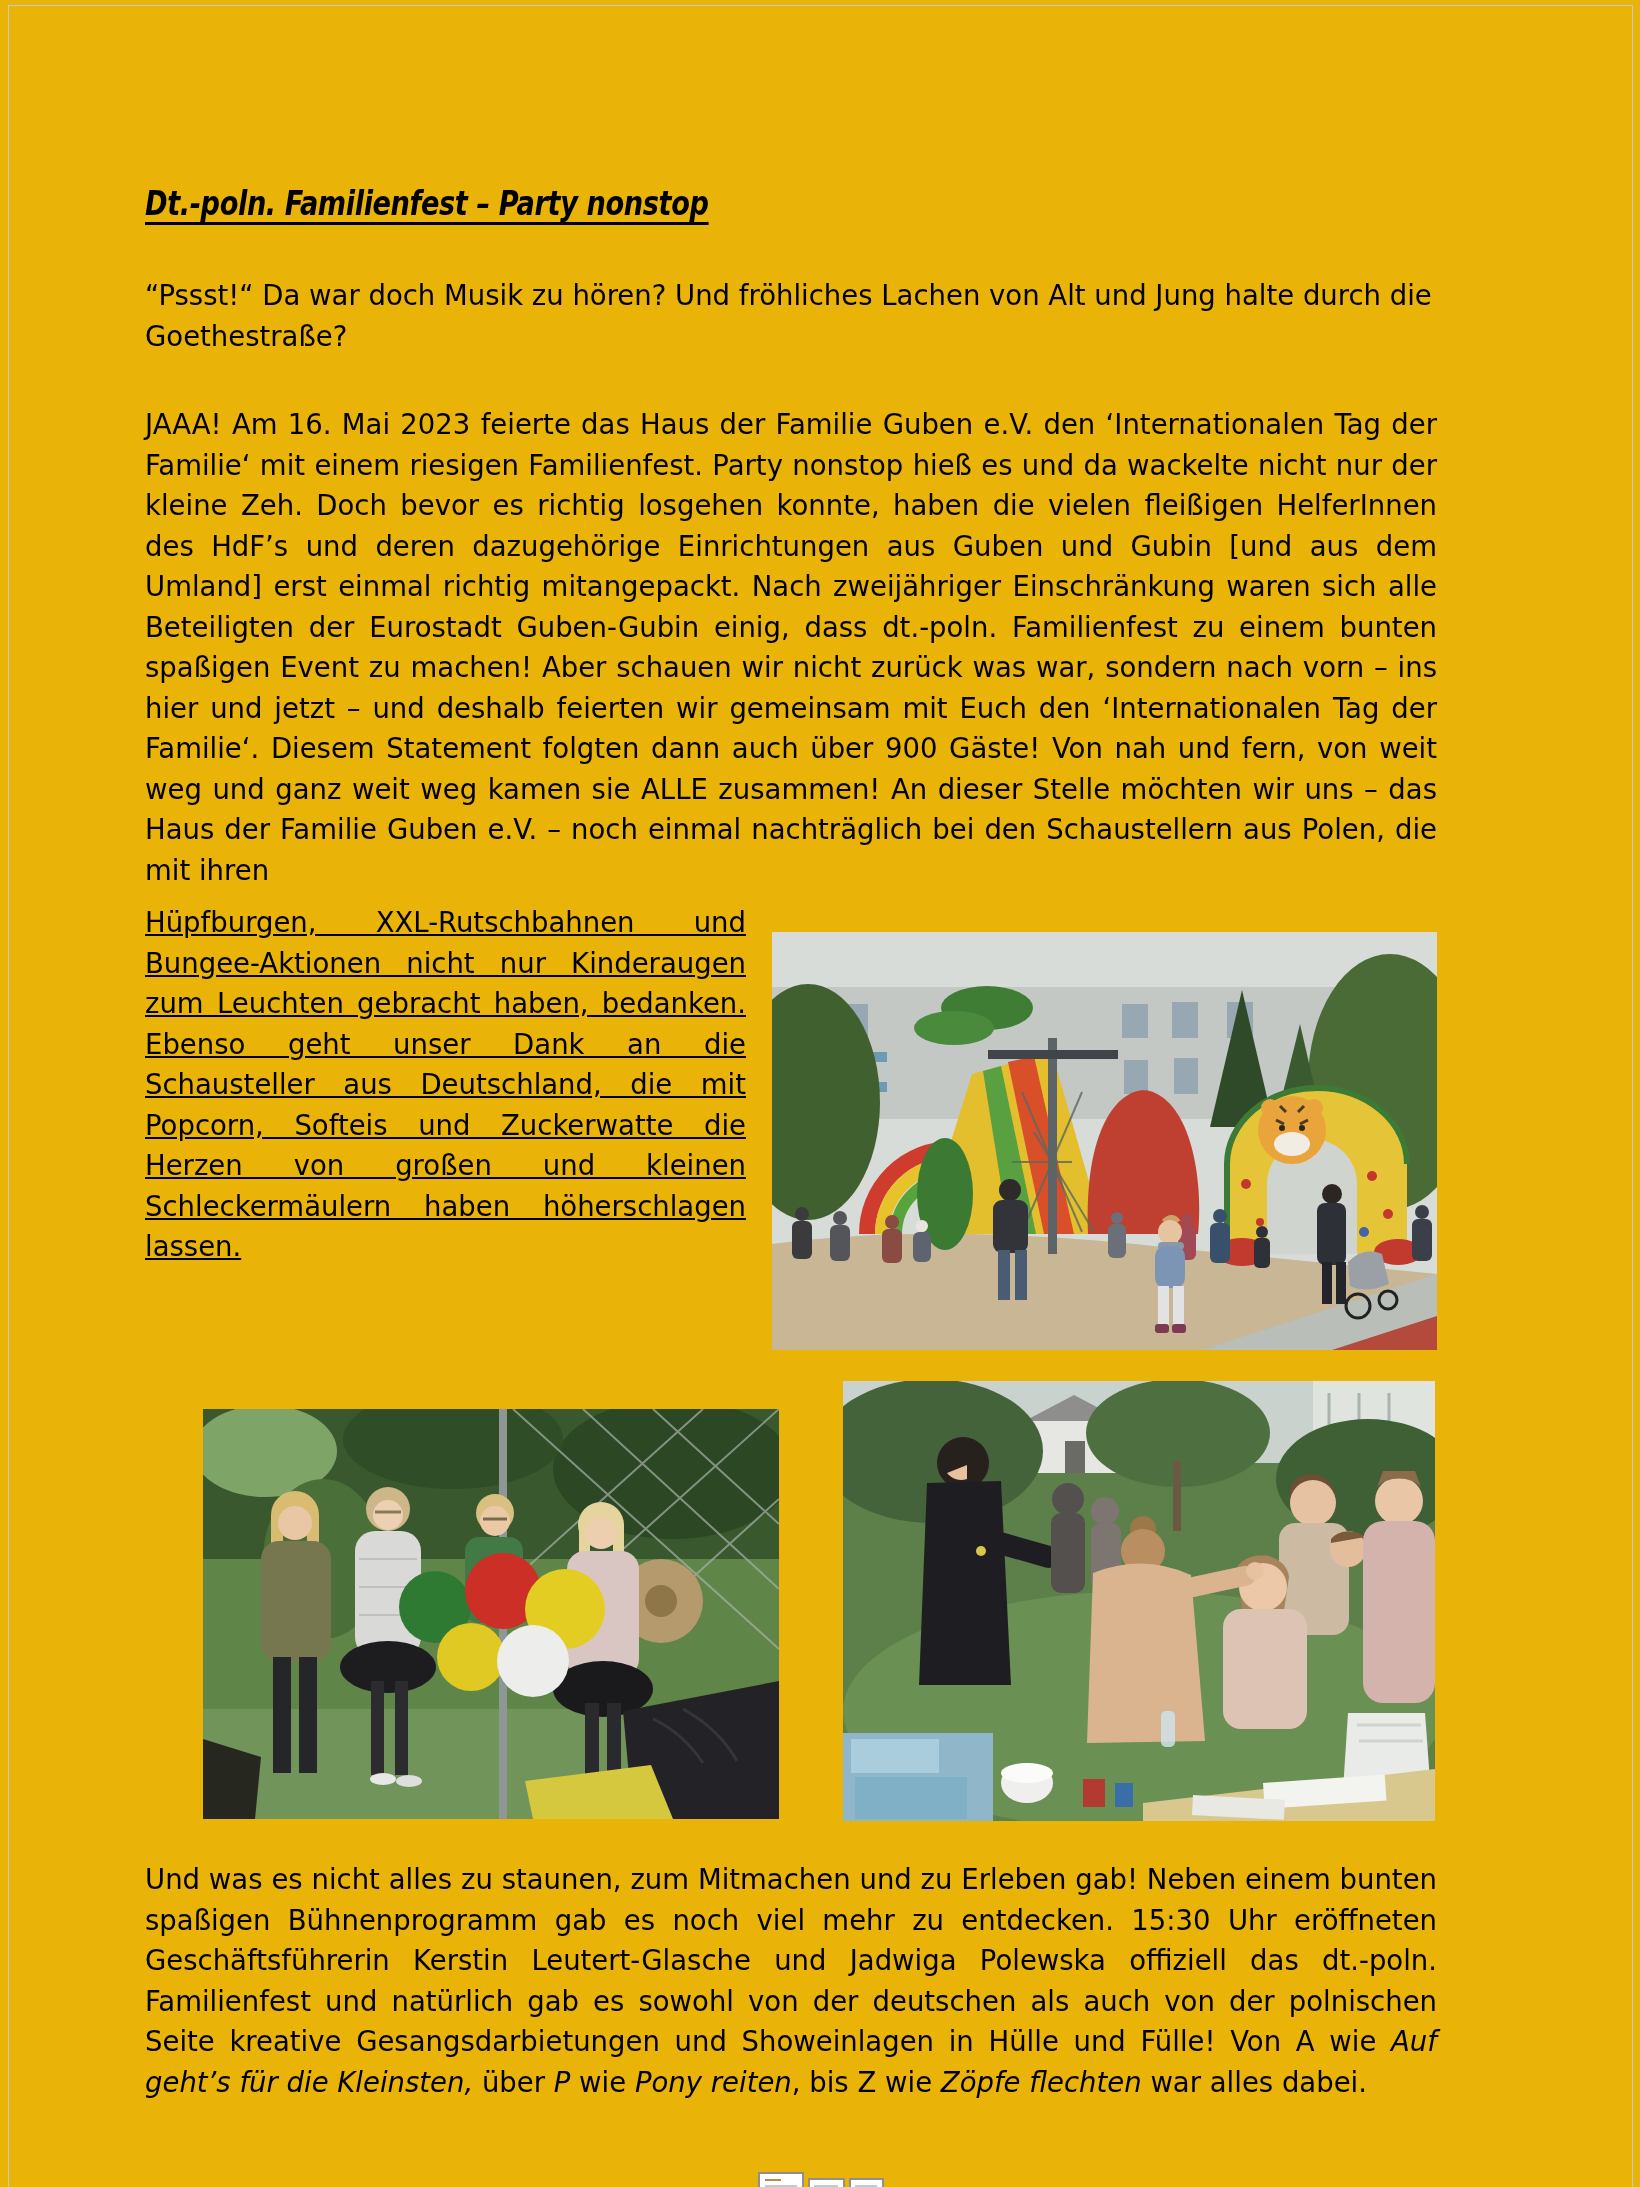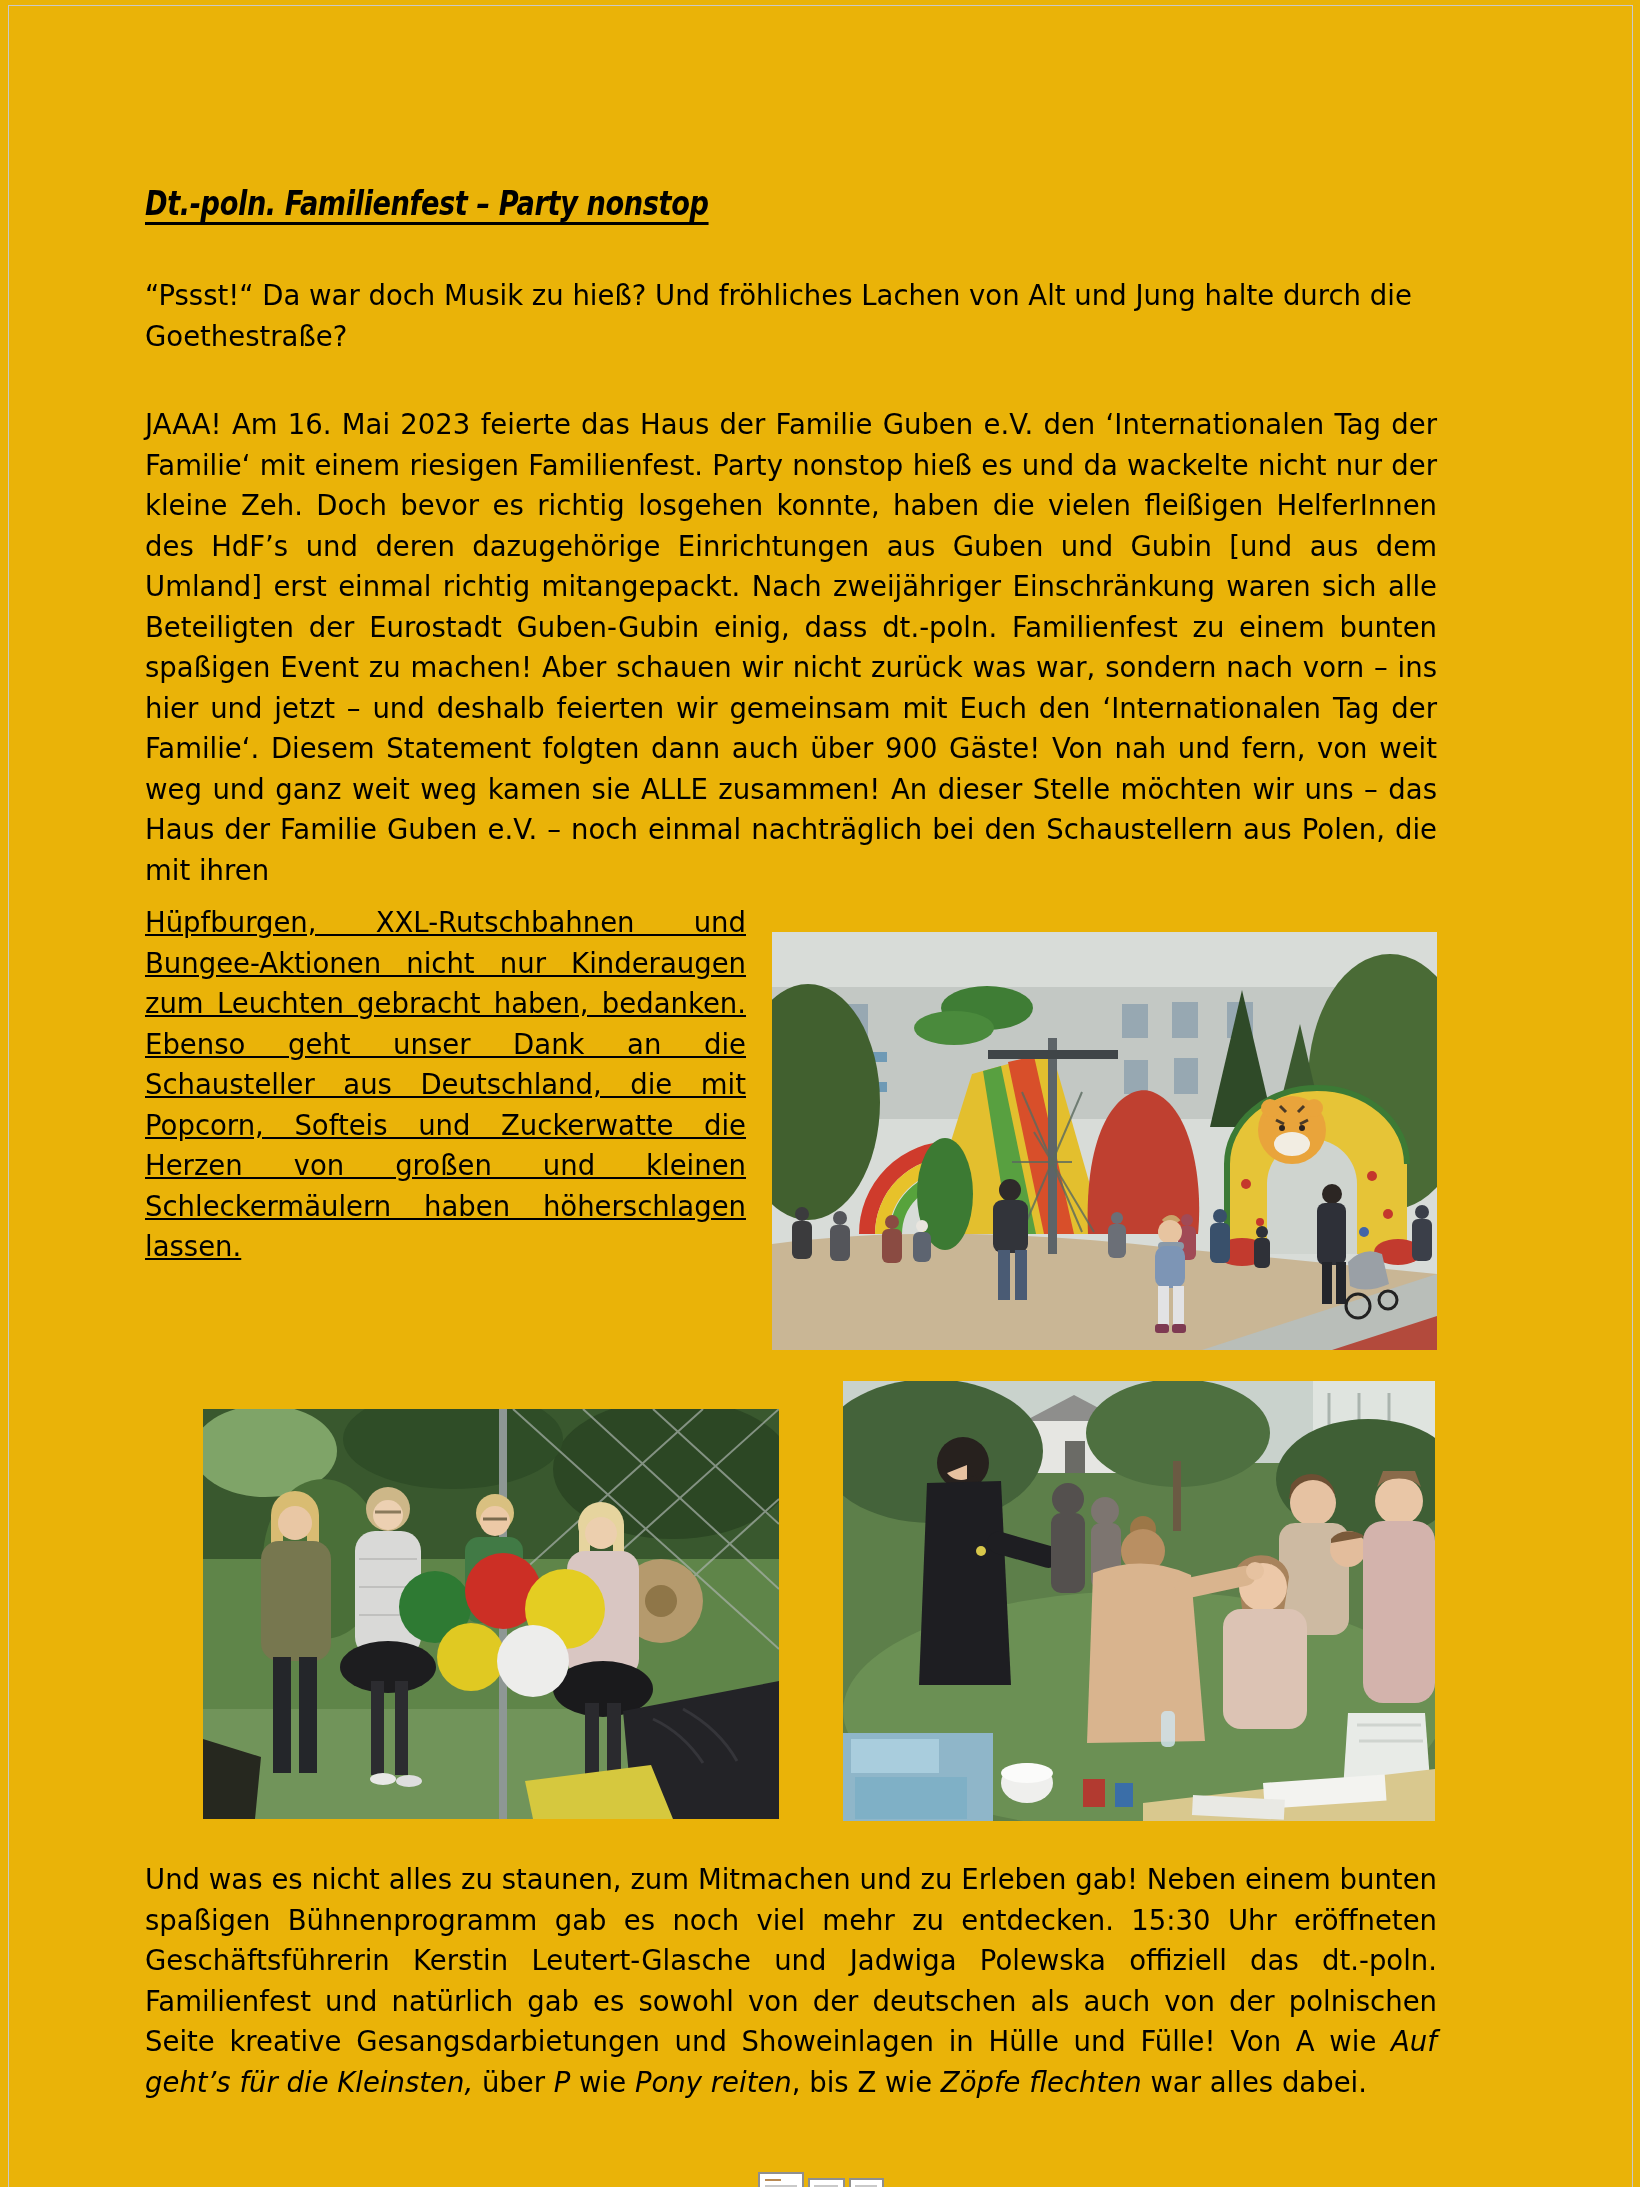--- a/index.html
+++ b/index.html
@@ -42,21 +42,21 @@
 
 <div class="page">
   <div class="page-frame"></div>
 
   <div class="content">
 
     <div class="title-wrap">
       <h1 class="doc-title">Dt.-poln. Familienfest – Party nonstop</h1>
     </div>
 
-    <p class="intro">“Pssst!“ Da war doch Musik zu hieß? Und fröhliches Lachen von Alt und Jung halte durch die Goethestraße?</p>
+    <p class="intro">“Pssst!“ Da war doch Musik zu hören? Und fröhliches Lachen von Alt und Jung halte durch die Goethestraße?</p>
 
     <p class="main">JAAA! Am 16. Mai 2023 feierte das Haus der Familie Guben e.V. den ‘Internationalen Tag der Familie‘ mit einem riesigen Familienfest. Party nonstop hieß es und da wackelte nicht nur der kleine Zeh. Doch bevor es richtig losgehen konnte, haben die vielen fleißigen HelferInnen des HdF’s und deren dazugehörige Einrichtungen aus Guben und Gubin [und aus dem Umland] erst einmal richtig mitangepackt. Nach zweijähriger Einschränkung waren sich alle Beteiligten der Eurostadt Guben-Gubin einig, dass dt.-poln. Familienfest zu einem bunten spaßigen Event zu machen! Aber schauen wir nicht zurück was war, sondern nach vorn – ins hier und jetzt – und deshalb feierten wir gemeinsam mit Euch den ‘Internationalen Tag der Familie‘. Diesem Statement folgten dann auch über 900 Gäste! Von nah und fern, von weit weg und ganz weit weg kamen sie ALLE zusammen! An dieser Stelle möchten wir uns – das Haus der Familie Guben e.V. – noch einmal nachträglich bei den Schaustellern aus Polen, die mit ihren</p>
 
     <div class="wrap-section">
       <figure class="photo-top" aria-label="Hüpfburgen und XXL-Rutschbahnen der Schausteller">
         <svg viewBox="0 0 665 418">
           <rect width="665" height="418" fill="#d8dcd8"></rect>
           <rect y="55" width="665" height="132" fill="#c3c8c4"></rect>
           <g fill="#97a8b2">
             <rect x="20" y="72" width="26" height="34"></rect>

